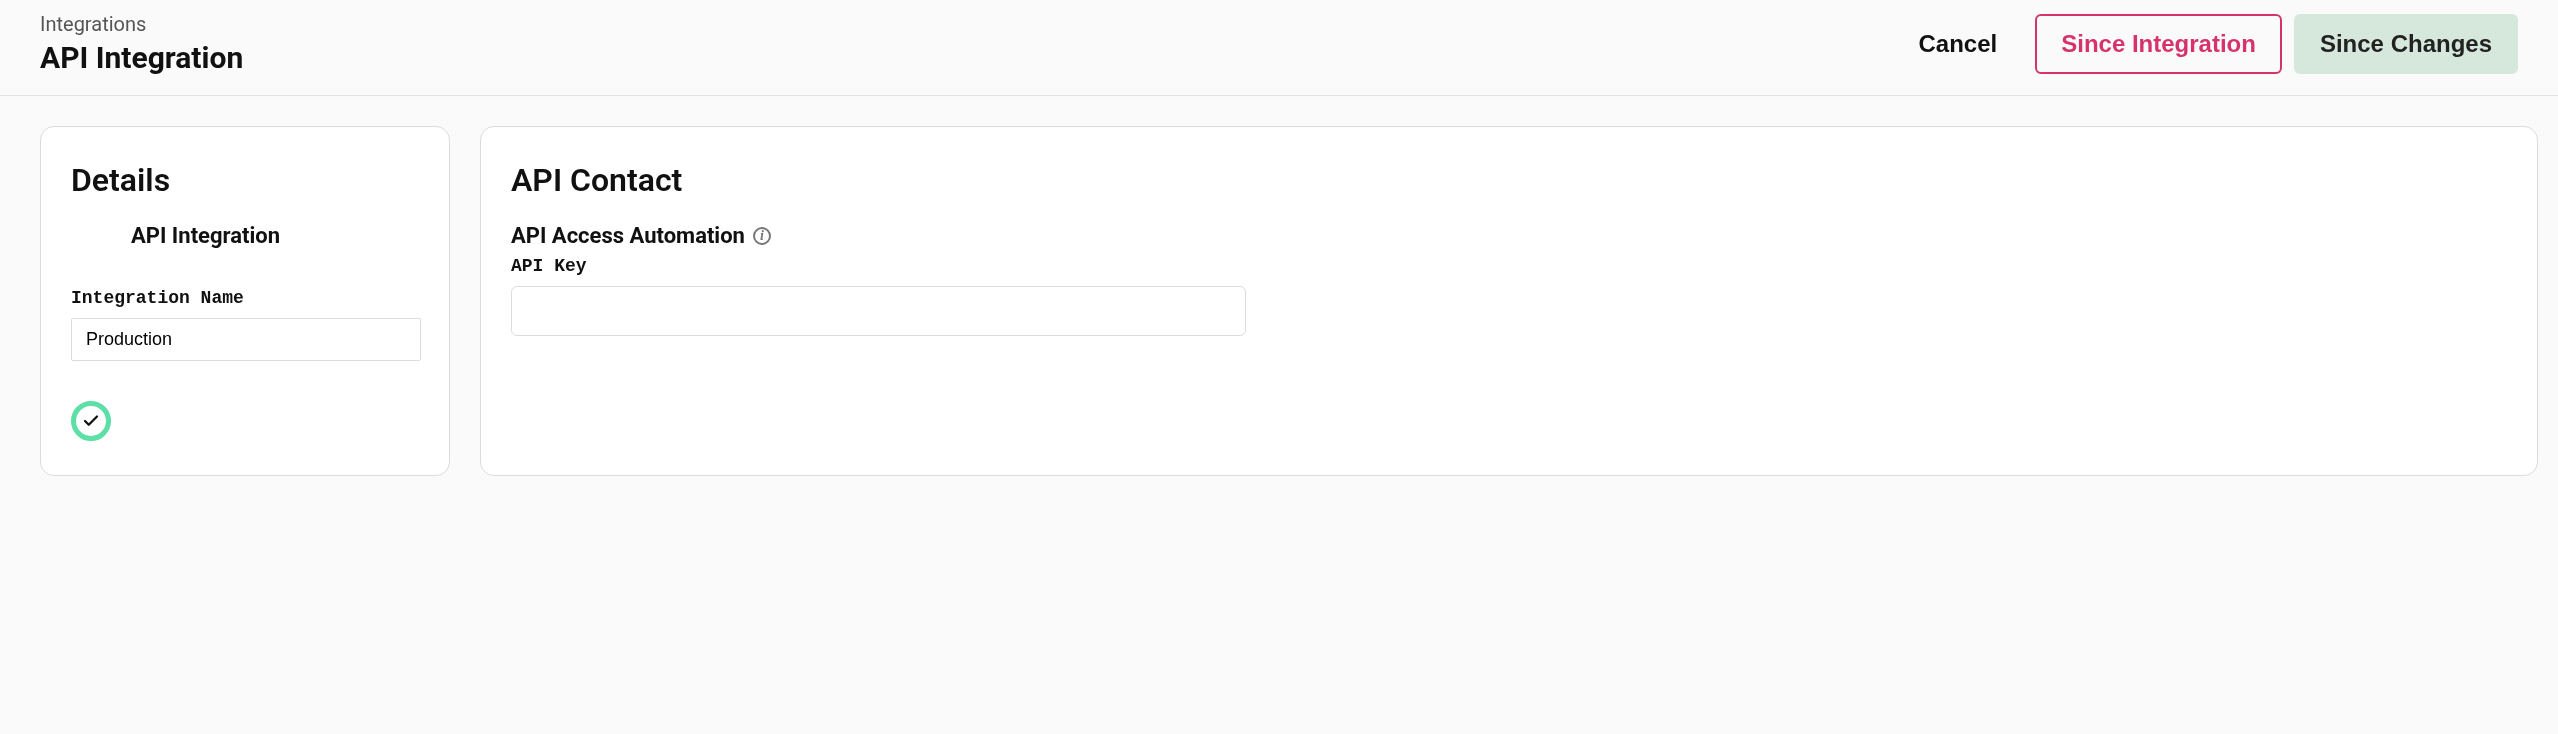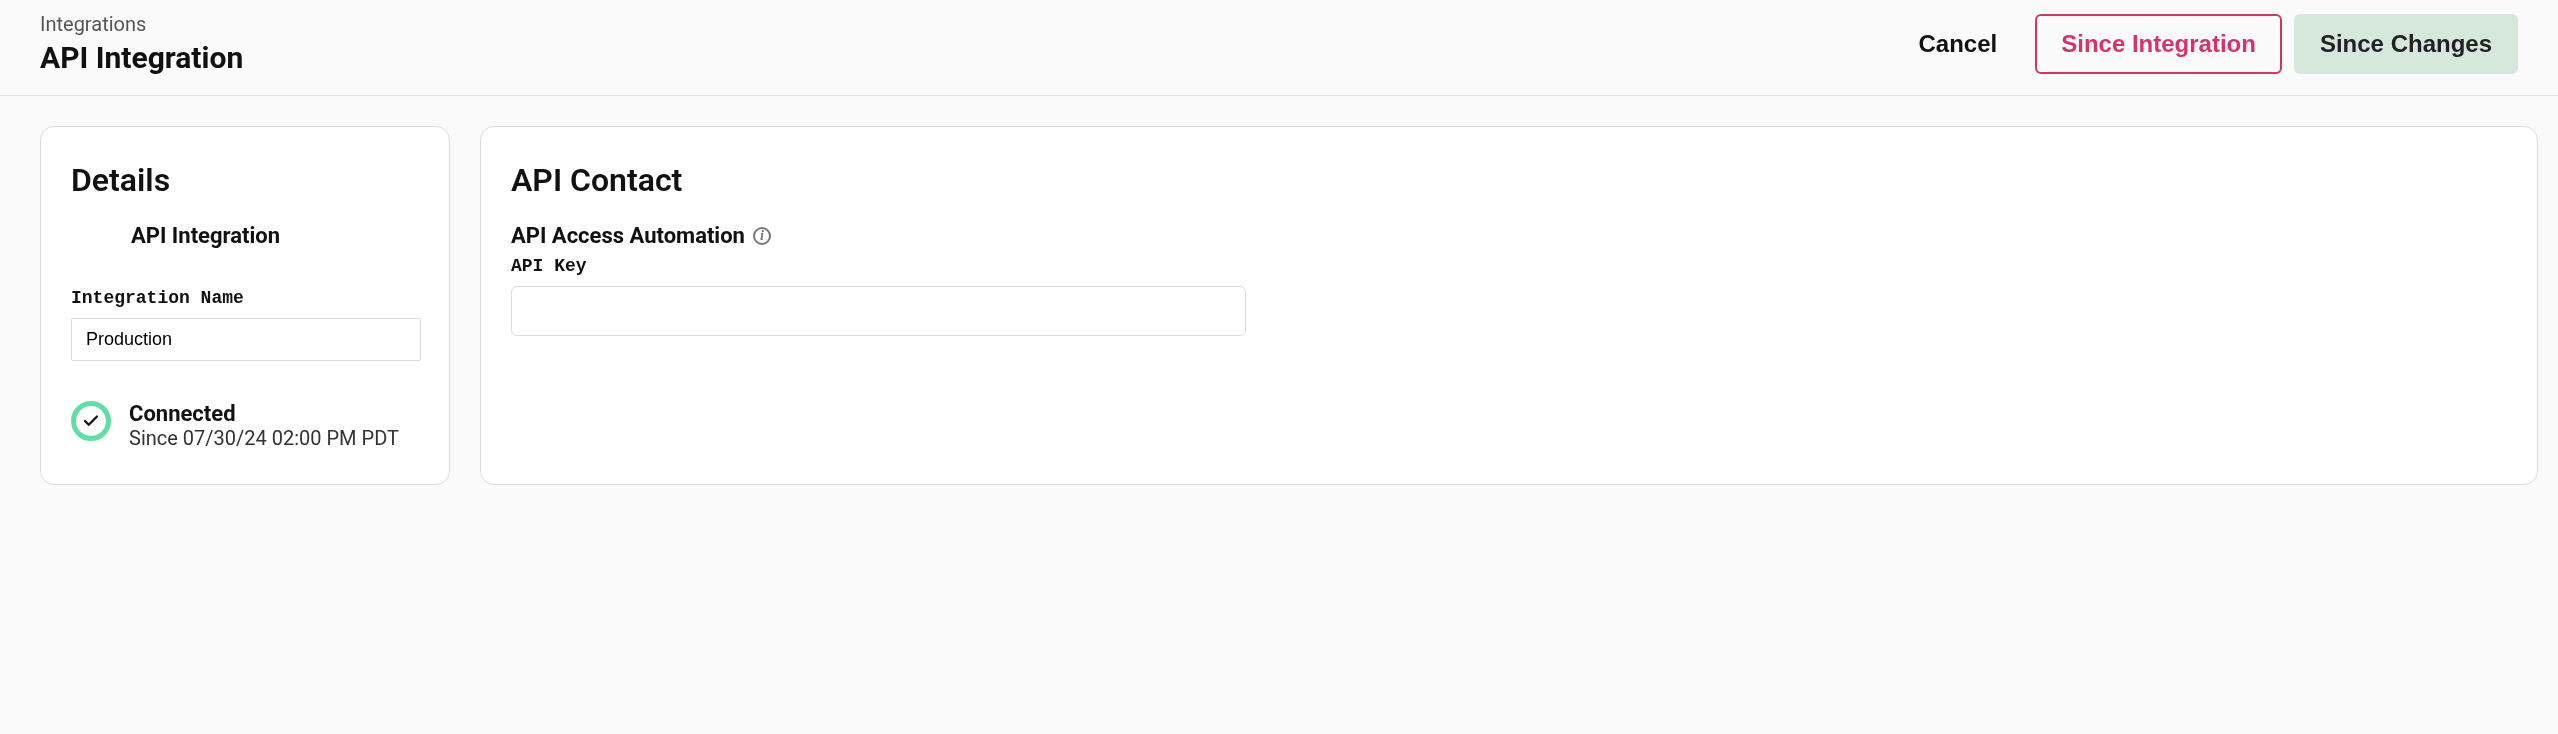--- a/index.html
+++ b/index.html
@@ -221,24 +221,20 @@
 
     <div class="field-label">Integration Name</div>
     <input class="text-input" type="text" value="Production" style="">
 
     <div class="status-row">
       <span class="status-icon">
         <svg width="18" height="18" viewBox="0 0 24 24" fill="none" stroke-width="3" stroke-linecap="round" stroke-linejoin="round">
           <polyline points="4 12 9 17 20 6"></polyline>
         </svg>
       </span>
-      <div class="status-text">
-        <div class="state">Connected</div>
-        <div class="since">Since 07/30/24 02:00 PM PDT</div>
-      </div>
     </div>
   </section>
 
   <section class="card settings">
     <h2 class="section-title">API Contact</h2>
 
 
     <div class="group-heading">
       <span>API Access Automation</span>
       <span class="info-icon">i</span>

